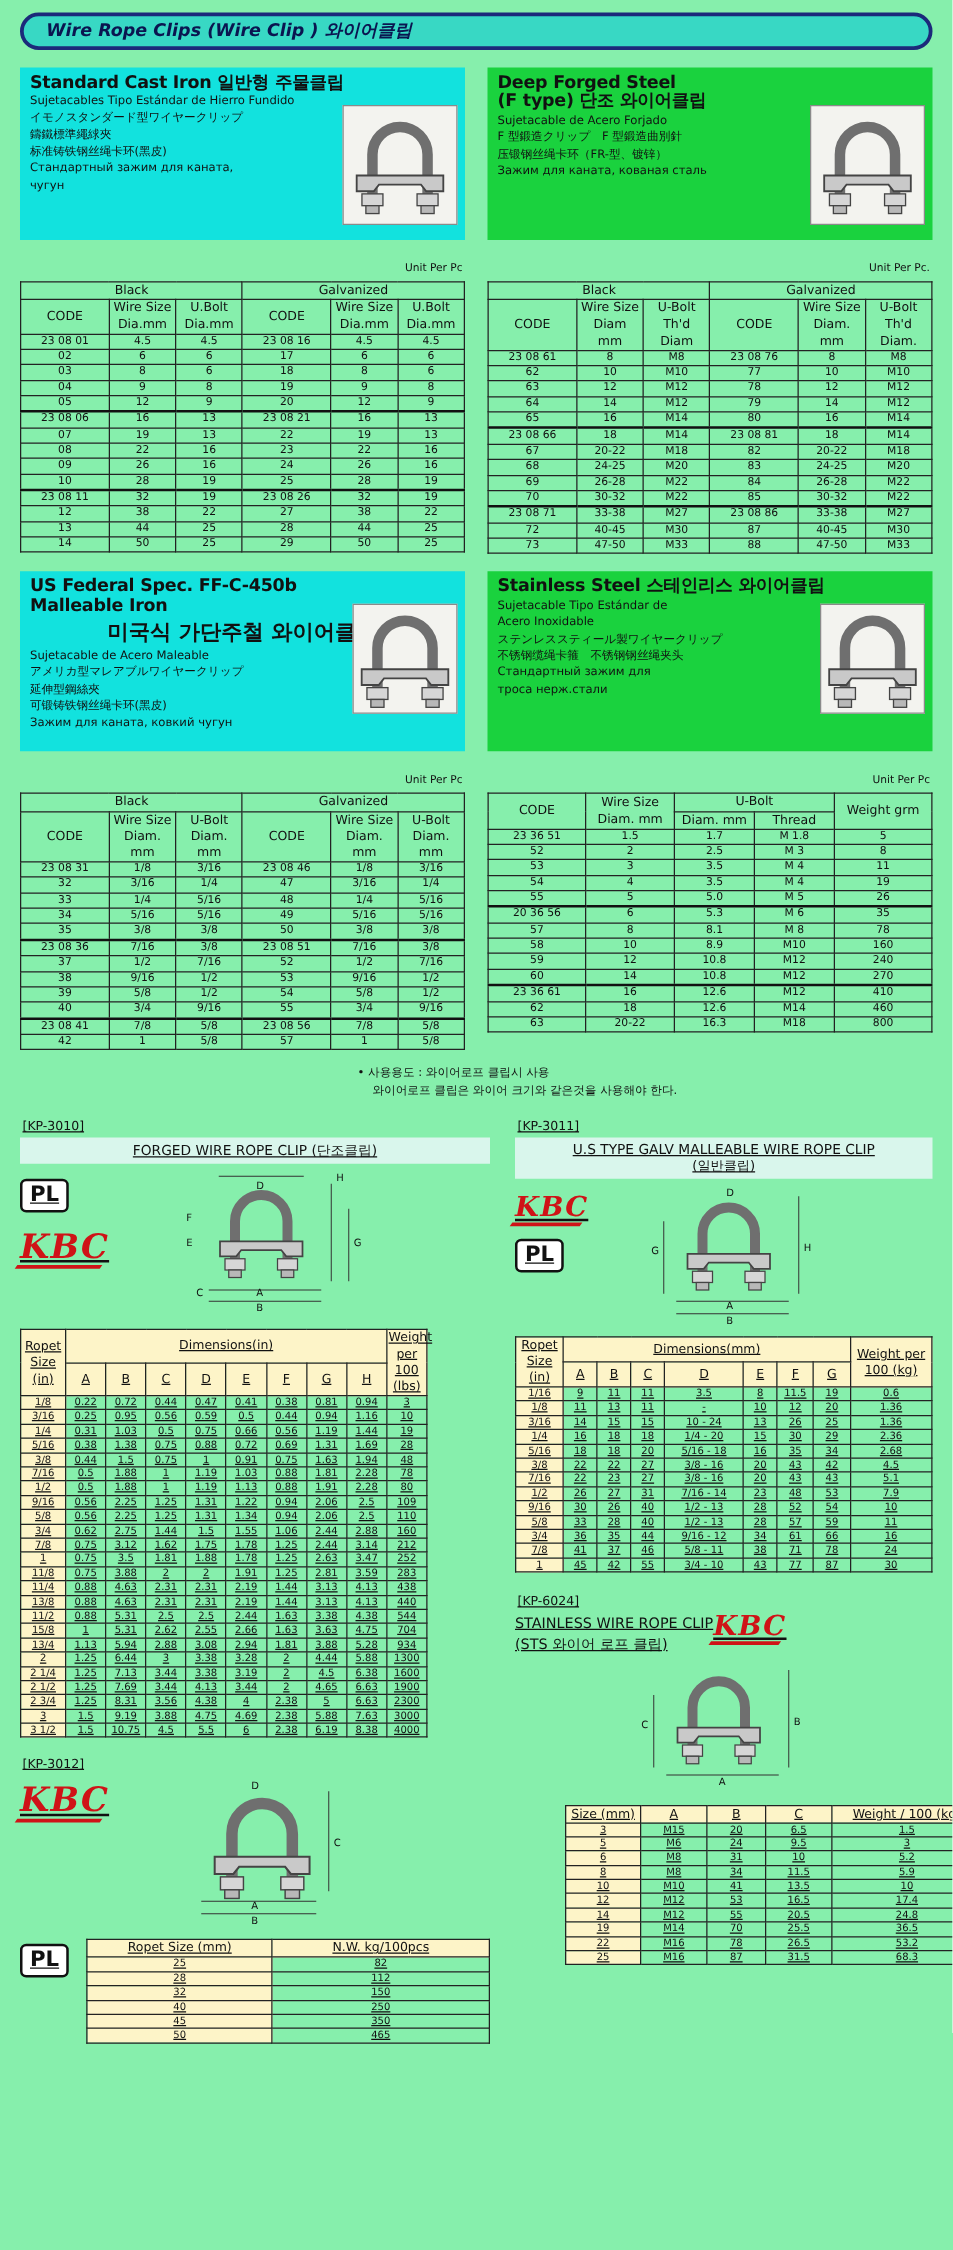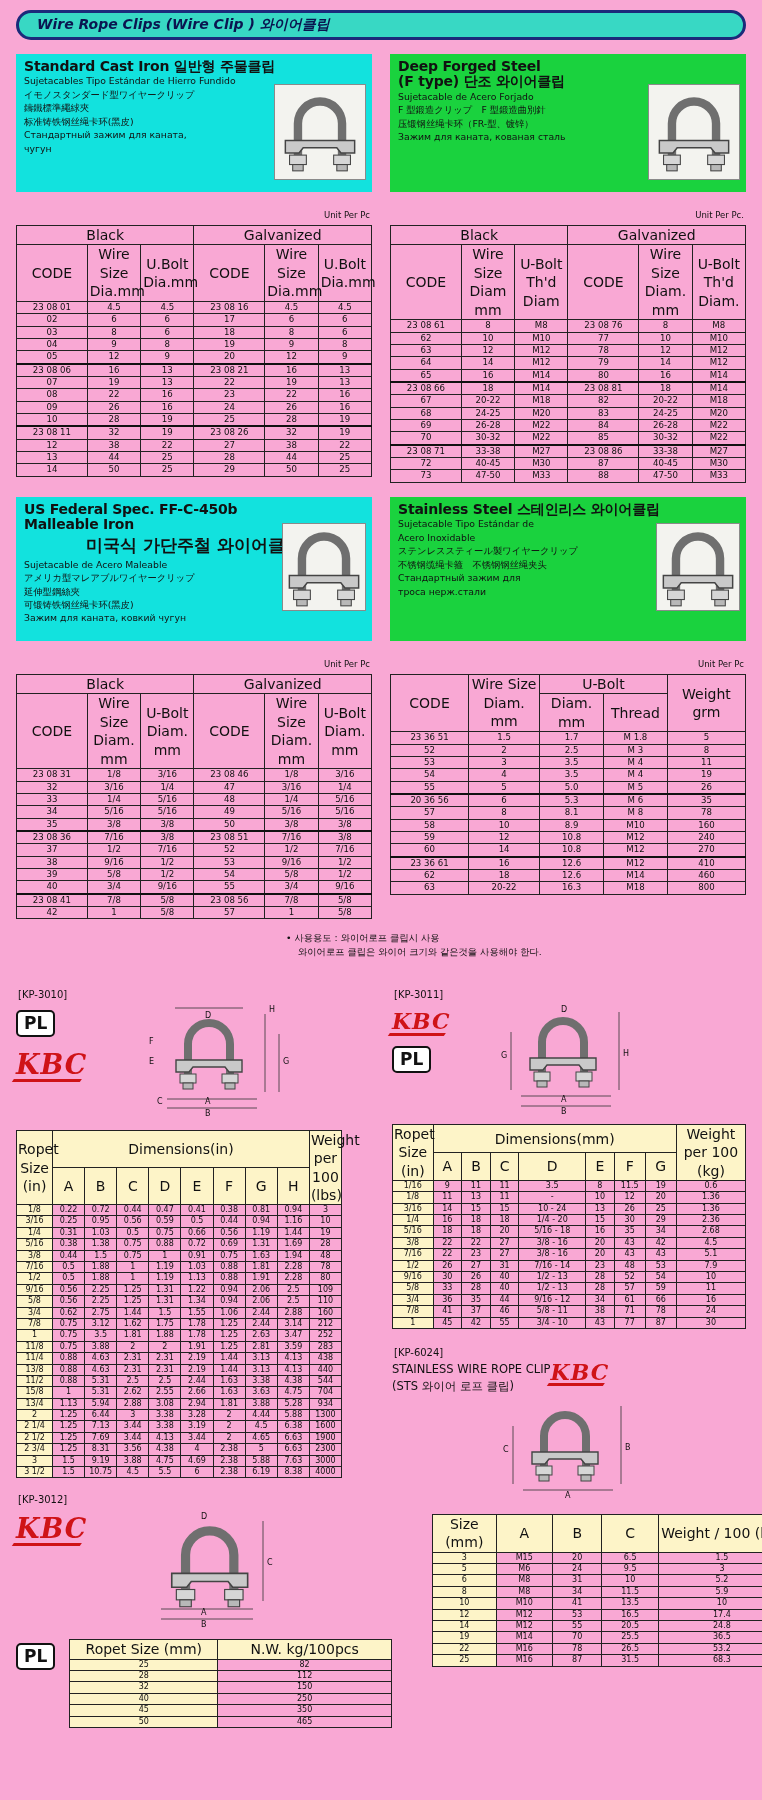--- a/index.html
+++ b/index.html
@@ -1,18 +1,18 @@
 <!DOCTYPE html>
 <html style="--banner: #38d8c4; --banner_border: #1b2a7a; --cyan_box: #12e2de; --green_box: #1ad23e; --header_bar: #d9f6ec; --table_header_bg: #fdf4c8; --kbc_red: #cf1317;"><head>
 <meta charset="utf-8">
 <style>
   * { margin:0; padding:0; box-sizing:border-box; }
   html,body { background:#fff; }
   body { width:762px; font-family:"DejaVu Sans", sans-serif; color:#111; }
-  .page { width:762px; height:1800px; overflow:hidden; padding:10px 16px; position:relative; background:#f9a8d4; }
+  .page { width:762px; height:1800px; overflow:hidden; padding:10px 16px; position:relative; background:#86efac; }
 
   .banner { border:3px solid var(--banner_border); border-radius:15px; background:var(--banner);
             padding:3px 18px; font-style:italic; font-weight:bold; font-size:14px; color:#0a1550; }
 
   .two-col { display:flex; gap:18px; margin-top:14px; align-items:stretch; }
   .two-col > * { flex:1; min-width:0; }
 
   .info-box { position:relative; padding:5px 8px 16px 8px; min-height:138px; }
   .info-box.cyan { background:var(--cyan_box); }
   .info-box.green { background:var(--green_box); }
@@ -21,33 +21,33 @@
   .info-line { font-size:9.3px; line-height:1.45; white-space:nowrap; }
   .photo { position:absolute; right:6px; top:30px; background:#f3f3ef; border:1px solid #8a8a8a;
            width:92px; height:96px; display:flex; align-items:center; justify-content:center; }
   .photo svg { width:72px; height:84px; }
   .photo.small { width:84px; height:88px; top:26px; }
 
   .unit { text-align:right; font-size:8.5px; margin:4px 2px 5px; }
 
   table.spec { border-collapse:collapse; width:100%; font-size:8.6px; text-align:center; table-layout:fixed; }
   table.spec th, table.spec td { border:1px solid #222; padding:0 2px; line-height:1.32; font-weight:normal; }
-  table.spec thead th { font-size:14px; }
+  table.spec thead th { font-size:10px; }
   tr.gtop td { border-top:2.2px solid #111; }
   col.w-code { width:19%; } col.w-sm { width:14.3%; }
 
   table.yt thead th { background:var(--table_header_bg); }
   table.yt tbody td:first-child { background:var(--table_header_bg); }
   table.yt { font-size:8px; }
   table.yt th, table.yt td { padding:0 1px; line-height:1.3; }
 
   .notes { margin:12px 0 4px 270px; font-size:9.3px; line-height:1.5; }
   .notes .n2 { margin-left:12px; }
 
-  .cols { display:flex; margin-top:24px; }
+  .cols { display:flex; gap:20px; margin-top:10px;text-decoration:underline; }
   .col-left { width:376px; flex:none; }
   .col-right { flex:1; min-width:0; }
 
   .kp-code { font-size:10px; margin:6px 0 3px 2px; }
   .bar { background:var(--header_bar); text-align:center; font-size:11px; padding:3px 2px; margin-bottom:6px; }
   .bar .l2 { font-size:10.5px; }
 
   .kbc { color:var(--kbc_red); font-weight:bold; font-style:italic; font-size:27px;
          font-family:"DejaVu Serif", serif; letter-spacing:1px; position:relative; display:inline-block; line-height:1; }
   .kbc::after { content:""; position:absolute; left:-3px; right:6px; bottom:-3px; height:2.5px;
@@ -678,20 +678,21 @@
 
   <div class="notes">
     <div>• 사용용도 : 와이어로프 클립시 사용</div>
     <div class="n2">와이어로프 클립은 와이어 크기와 같은것을 사용해야 한다.</div>
   </div>
 
   <div class="cols">
 
     <div class="col-left">
       <div class="kp-code">[KP-3010]</div>
+      <div class="bar">FORGED WIRE ROPE CLIP (단조클립)</div>
 
       <div class="diag-row">
         <div class="logo-stack">
           <span class="pl">PL</span>
           <span class="kbc">KBC</span>
         </div>
         <svg class="diag" width="230" height="118" viewBox="0 0 230 118">
           <use href="#clipsym" xlink:href="#clipsym" x="78" y="8"></use>
           <line class="dimline" x1="70" y1="95" x2="160" y2="95"></line>
           <line class="dimline" x1="70" y1="104" x2="160" y2="104"></line>
@@ -1088,20 +1089,24 @@
                 <td>50</td>
                 <td>465</td>
               </tr>
             </tbody>
         </table>
       </div>
     </div>
 
     <div class="col-right">
       <div class="kp-code">[KP-3011]</div>
+      <div class="bar">
+        <div>U.S TYPE GALV MALLEABLE WIRE ROPE CLIP</div>
+        <div class="l2">(일반클립)</div>
+      </div>
 
       <div class="diag-row">
         <div class="logo-stack">
           <span class="kbc md">KBC</span>
           <span class="pl">PL</span>
         </div>
         <svg class="diag" width="210" height="112" viewBox="0 0 210 112">
           <use href="#clipsym" xlink:href="#clipsym" x="68" y="6"></use>
           <line class="dimline" x1="60" y1="92" x2="150" y2="92"></line>
           <line class="dimline" x1="60" y1="102" x2="150" y2="102"></line>

